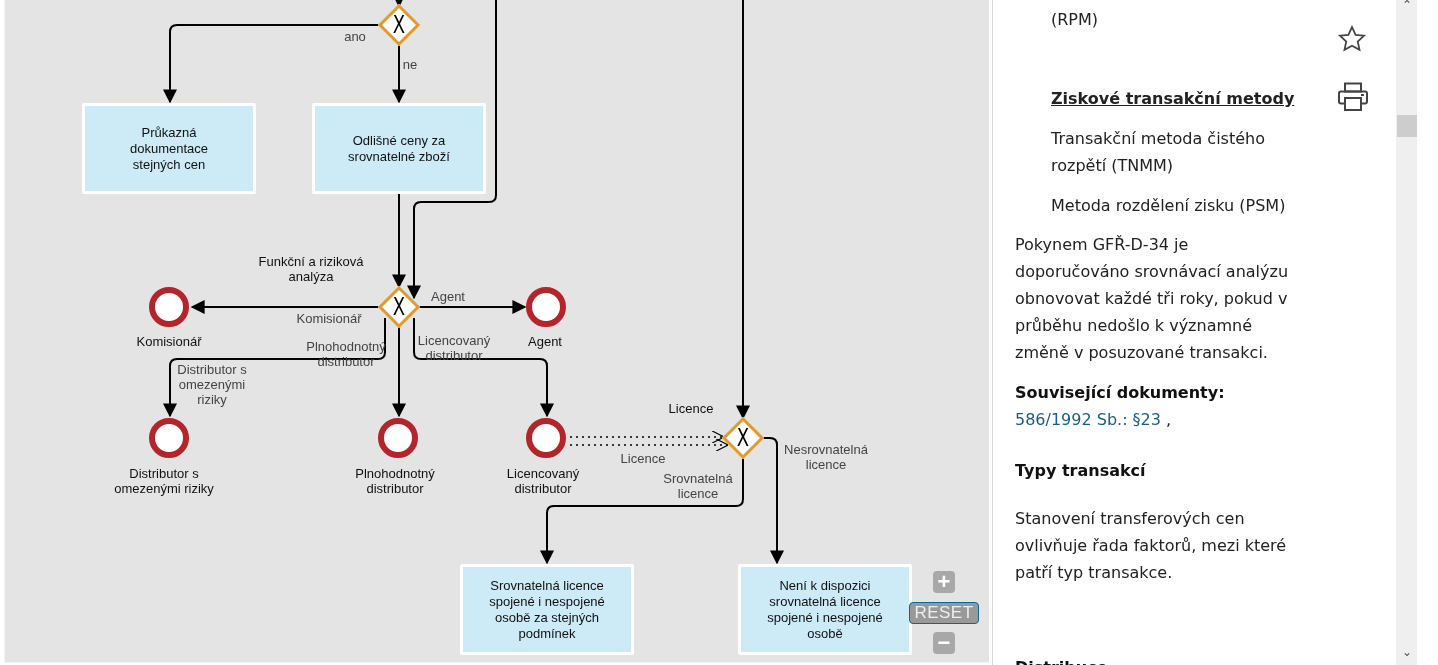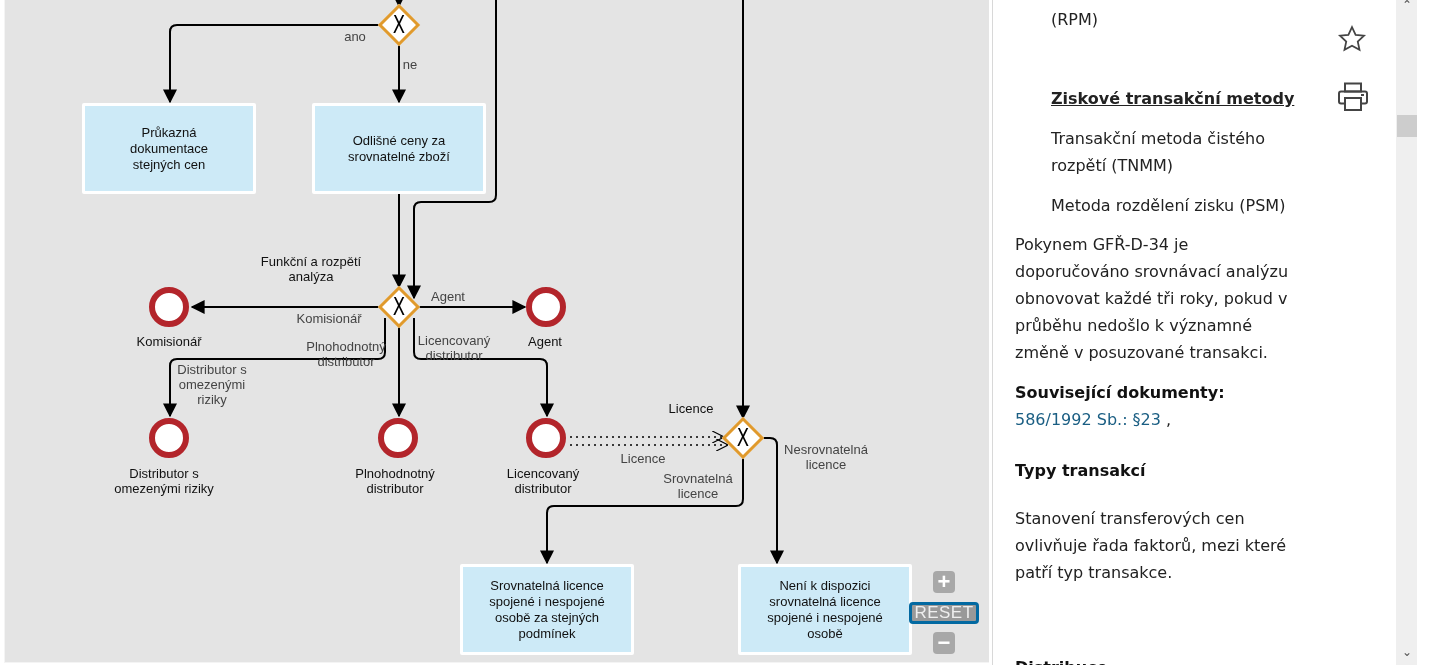--- a/index.html
+++ b/index.html
@@ -6,21 +6,21 @@
   body { width:1438px; height:665px; position:relative; overflow:hidden; background:#ffffff; font-family:"Liberation Sans", sans-serif; }
   #diagram-area { position:absolute; left:4px; top:0; width:984px; height:662px; background:#e4e4e4; border-left:1px solid #f4f4f4; border-bottom:1px solid #f4f4f4; overflow:hidden; }
   #diagram-svg { position:absolute; left:-4px; top:0; }
   .box { position:absolute; background:#cdeaf7; border:3px solid #ffffff; box-sizing:border-box; display:flex; align-items:center; justify-content:center; text-align:center; font-size:13px; line-height:16px; color:#111; border-radius:2px; }
   .end-event { position:absolute; width:40px; height:40px; border:6px solid #b3252b; background:#fff; border-radius:50%; box-sizing:border-box; }
   .node-label { position:absolute; font-size:13px; line-height:15px; color:#111; text-align:center; white-space:nowrap; transform:translateX(-50%); }
   .edge-label { position:absolute; font-size:13px; line-height:15px; color:#444; text-align:center; white-space:nowrap; transform:translateX(-50%); }
   .gateway { position:absolute; width:30px; height:30px; transform:rotate(45deg); background:#fff; border:3px solid #e09a2d; box-sizing:border-box; }
   .gateway-x { position:absolute; width:44px; height:44px; display:flex; align-items:center; justify-content:center; font-size:24px; font-family:"DejaVu Sans", sans-serif; color:#000; transform:scaleX(0.75); }
   .zoom-btn { position:absolute; width:22px; height:22px; background:#a8a8a8; border-radius:4px; color:#fff; font-weight:bold; display:flex; align-items:center; justify-content:center; font-size:22px; line-height:22px; }
-  .reset-btn { position:absolute; left:908px; top:602px; width:70px; height:22px; background:#999; border:3px solid #0369a1; border-radius:4px; box-sizing:border-box; color:#eee; font-size:17px; display:flex; align-items:center; justify-content:center; letter-spacing:0.5px; }
+  .reset-btn { position:absolute; left:908px; top:602px; width:70px; height:22px; background:#999; border:1px solid #0369a1; border-radius:4px; box-sizing:border-box; color:#eee; font-size:17px; display:flex; align-items:center; justify-content:center; letter-spacing:0.5px; }
   #sidebar { position:absolute; left:992px; top:0; width:404px; height:665px; background:#fff; border-left:1px solid #d8d8d8; font-family:"DejaVu Sans", sans-serif; color:#222; }
   .side-item { position:absolute; left:58px; font-size:16px; line-height:27px; color:#222; }
   .side-para { position:absolute; left:22px; font-size:16px; line-height:27px; color:#222; width:300px; }
   .side-heading { position:absolute; left:22px; font-size:16px; font-weight:bold; color:#111; }
   .side-link { color:#1a5e83; text-decoration:none; }
   #scrollbar { position:absolute; left:1396px; top:0; width:21px; height:665px; background:#efefef; }
   #scroll-thumb { position:absolute; left:1397px; top:115px; width:20px; height:22px; background:#cdcdcd; }
   .scroll-arrow { position:absolute; left:1397px; width:20px; text-align:center; font-size:12px; color:#555; font-family:"DejaVu Sans", sans-serif; }
   .tool-icon { position:absolute; color:#444; }
 </style>
@@ -83,21 +83,21 @@
   <div class="box" style="left:685px;top:564px;width:174px;height:91px;margin-left:48px;">
       <span style="width:130px;">Není k dispozici srovnatelná licence spojené i nespojené osobě</span>
     </div>
 
   <div class="end-event" style="left:144px;top:287px;"></div>
   <div class="end-event" style="left:521px;top:287px;"></div>
   <div class="end-event" style="left:144px;top:418px;"></div>
   <div class="end-event" style="left:373px;top:418px;"></div>
   <div class="end-event" style="left:521px;top:418px;"></div>
 
-  <div class="node-label" style="left:306px;top:254px;width:120px;white-space:normal;">Funkční a rozpětí analýza</div>
+  <div class="node-label" style="left:306px;top:254px;width:120px;white-space:normal;">Funkční a riziková analýza</div>
   <div class="node-label" style="left:686px;top:401px;">Licence</div>
   <div class="node-label" style="left:164px;top:334px;">Komisionář</div>
   <div class="node-label" style="left:540px;top:334px;">Agent</div>
   <div class="node-label" style="left:159px;top:466px;width:130px;white-space:normal;">Distributor s omezenými riziky</div>
   <div class="node-label" style="left:390px;top:466px;width:90px;white-space:normal;">Plnohodnotný distributor</div>
   <div class="node-label" style="left:538px;top:466px;width:80px;white-space:normal;">Licencovaný distributor</div>
 
   <div class="edge-label" style="left:350px;top:29px;">ano</div>
   <div class="edge-label" style="left:405px;top:57px;text-align:center;">ne</div>
   <div class="edge-label" style="left:443px;top:289px;">Agent</div>

